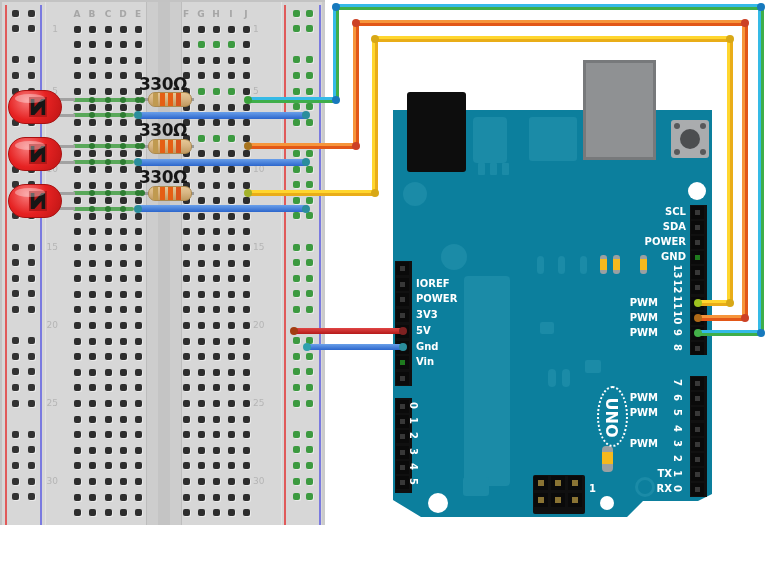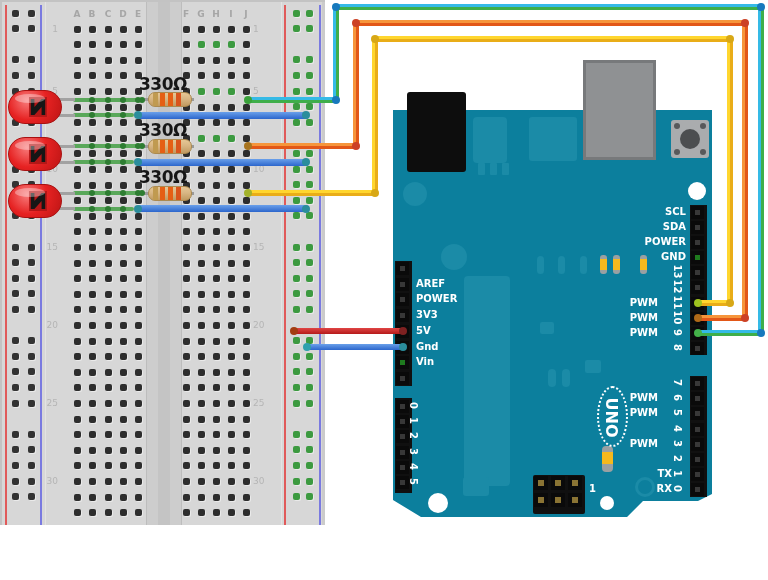--- a/index.html
+++ b/index.html
@@ -662,21 +662,21 @@
     </div>
     <div class="abs" style="left: 551px; top: 493px; width: 14px; height: 14px; background: rgb(10, 10, 10); z-index: 25;">
       <i style="position: absolute; left: 4px; top: 4px; width: 6px; height: 6px; background: rgb(138, 116, 52); display: block;"></i>
     </div>
     <div class="abs" style="left: 568px; top: 476px; width: 14px; height: 14px; background: rgb(10, 10, 10); z-index: 25;">
       <i style="position: absolute; left: 4px; top: 4px; width: 6px; height: 6px; background: rgb(138, 116, 52); display: block;"></i>
     </div>
     <div class="abs" style="left: 568px; top: 493px; width: 14px; height: 14px; background: rgb(10, 10, 10); z-index: 25;">
       <i style="position: absolute; left: 4px; top: 4px; width: 6px; height: 6px; background: rgb(138, 116, 52); display: block;"></i>
     </div>
-    <div class="abs" style="left: 416px; top: 278px; color: rgb(255, 255, 255); font-size: 10px; font-weight: bold; white-space: nowrap; z-index: 26;">AREF</div>
+    <div class="abs" style="left: 416px; top: 278px; color: rgb(255, 255, 255); font-size: 10px; font-weight: bold; white-space: nowrap; z-index: 26;">IOREF</div>
     <div class="abs" style="left: 416px; top: 293px; color: rgb(255, 255, 255); font-size: 10px; font-weight: bold; white-space: nowrap; z-index: 26;">POWER</div>
     <div class="abs" style="left: 416px; top: 309px; color: rgb(255, 255, 255); font-size: 10px; font-weight: bold; white-space: nowrap; z-index: 26;">3V3</div>
     <div class="abs" style="left: 416px; top: 325px; color: rgb(255, 255, 255); font-size: 10px; font-weight: bold; white-space: nowrap; z-index: 26;">5V</div>
     <div class="abs" style="left: 416px; top: 341px; color: rgb(255, 255, 255); font-size: 10px; font-weight: bold; white-space: nowrap; z-index: 26;">Gnd</div>
     <div class="abs" style="left: 416px; top: 356px; color: rgb(255, 255, 255); font-size: 10px; font-weight: bold; white-space: nowrap; z-index: 26;">Vin</div>
     <div class="abs rot" style="left: 406px; top: 400px; width: 14px; color: rgb(255, 255, 255); font-size: 10px; font-weight: bold; white-space: nowrap; z-index: 26;">0</div>
     <div class="abs rot" style="left: 406px; top: 415px; width: 14px; color: rgb(255, 255, 255); font-size: 10px; font-weight: bold; white-space: nowrap; z-index: 26;">1</div>
     <div class="abs rot" style="left: 406px; top: 430px; width: 14px; color: rgb(255, 255, 255); font-size: 10px; font-weight: bold; white-space: nowrap; z-index: 26;">2</div>
     <div class="abs rot" style="left: 406px; top: 446px; width: 14px; color: rgb(255, 255, 255); font-size: 10px; font-weight: bold; white-space: nowrap; z-index: 26;">3</div>
     <div class="abs rot" style="left: 406px; top: 461px; width: 14px; color: rgb(255, 255, 255); font-size: 10px; font-weight: bold; white-space: nowrap; z-index: 26;">4</div>

